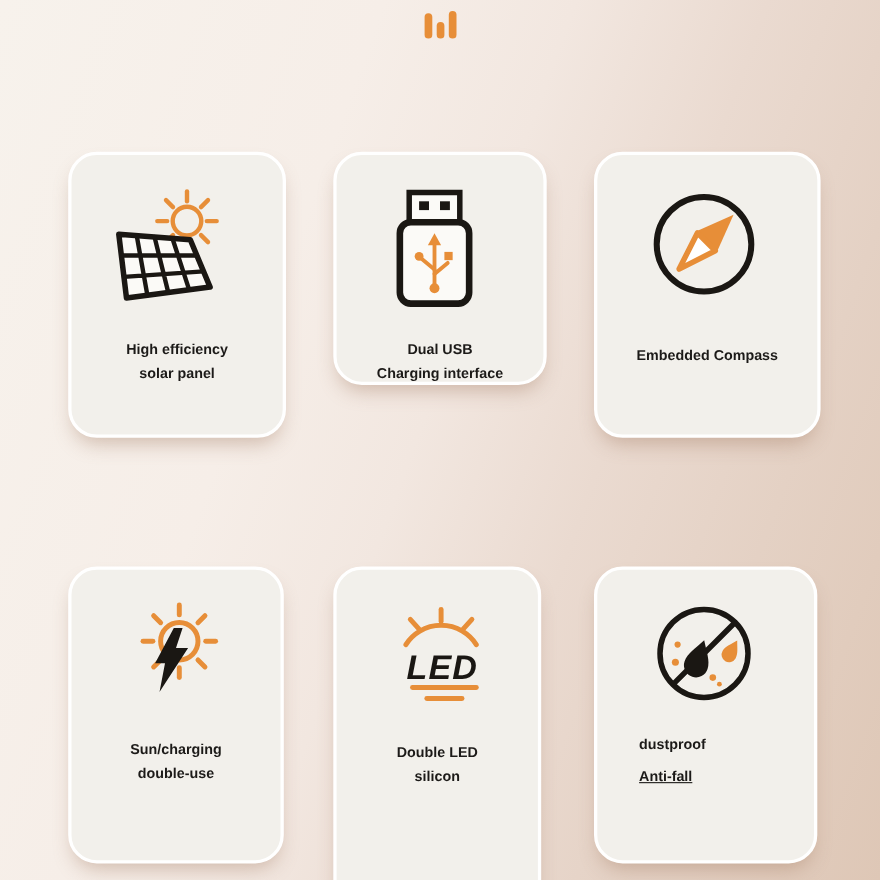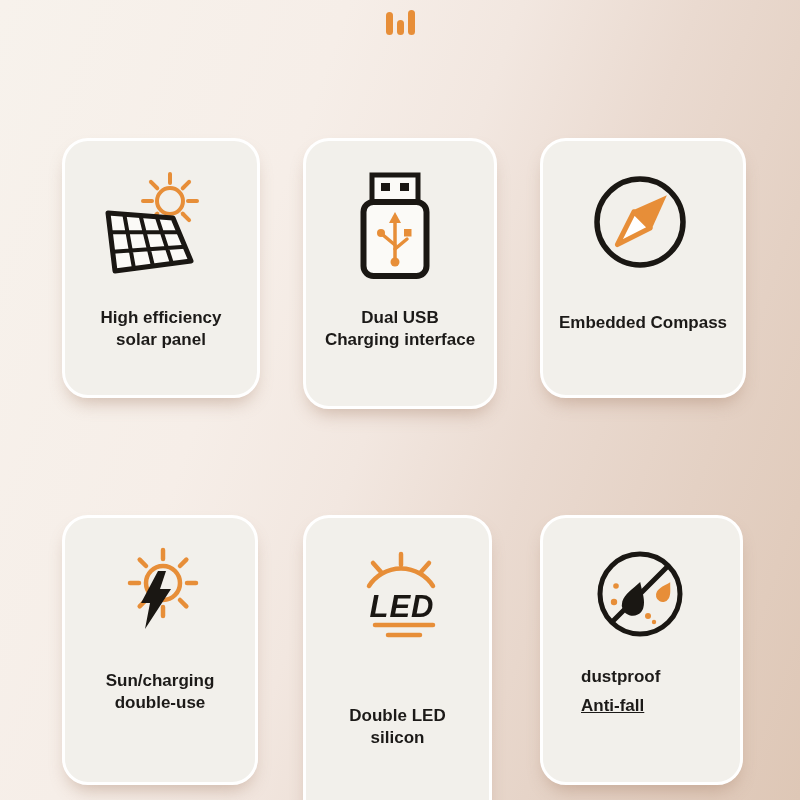--- a/index.html
+++ b/index.html
@@ -14,40 +14,40 @@
   .top-icon .b2{height:15px;}
   .top-icon .b3{height:25px;}
   .card{
     position:absolute;box-sizing:border-box;
     background:var(--cardbg,#F2F0EB);
     border:3px solid #FFFFFF;border-radius:26px;
     box-shadow:0 10px 18px -6px rgba(160,120,95,.45);
   }
   .card svg{position:absolute;}
   #card-0{left:62px;top:138px;width:198px;height:260px;}
-  #card-1{left:303px;top:138px;width:194px;height:271px;padding-left:24px;}
+  #card-1{left:303px;top:138px;width:194px;height:212px;padding-left:24px;}
   #card-2{left:540px;top:138px;width:206px;height:260px;}
   #card-3{left:62px;top:515px;width:196px;height:270px;}
   #card-4{left:303px;top:515px;width:189px;height:327px;}
   #card-5{left:540px;top:515px;width:203px;height:270px;}
   #card-0 svg{left:24px;top:14px;}
   #card-1 svg{left:54px;top:30px;}
   #card-2 svg{left:47px;top:31px;}
   #card-3 svg{left:38px;top:5px;}
   #card-4 svg{left:30px;top:28px;}
   #card-5 svg{left:47px;top:26px;}
   .caption{
     position:absolute;left:0;right:0;text-align:center;
-    font-weight:700;font-size:17px;line-height:22px;color:var(--text,#1C1A18);
+    font-weight:700;font-size:13px;line-height:22px;color:var(--text,#1C1A18);
   }
   #card-0 .caption{top:166px;}
   #card-1 .caption{top:166px;}
   #card-2 .caption{top:171px;}
   #card-3 .caption{top:152px;}
-  #card-4 .caption{top:155px;margin-top:32px;}
+  #card-4 .caption{top:155px;}
   #card-5 .caption{top:148px;left:38px;right:10px;text-align:left;}
   #card-5 .extra{margin-top:7px;text-decoration:underline;}
   
   .os{stroke:var(--accent,#E78E38);stroke-linecap:round;}
   .ks{stroke:var(--ink,#1A1713);stroke-linecap:round;}
   .of{fill:var(--accent,#E78E38);}
   .kf{fill:var(--ink,#1A1713);}
   .led-text{font-family:"Liberation Sans","DejaVu Sans",sans-serif;font-style:italic;font-weight:700;font-size:31px;letter-spacing:1px;fill:var(--ink,#1A1713);}
 </style>
 </head>

